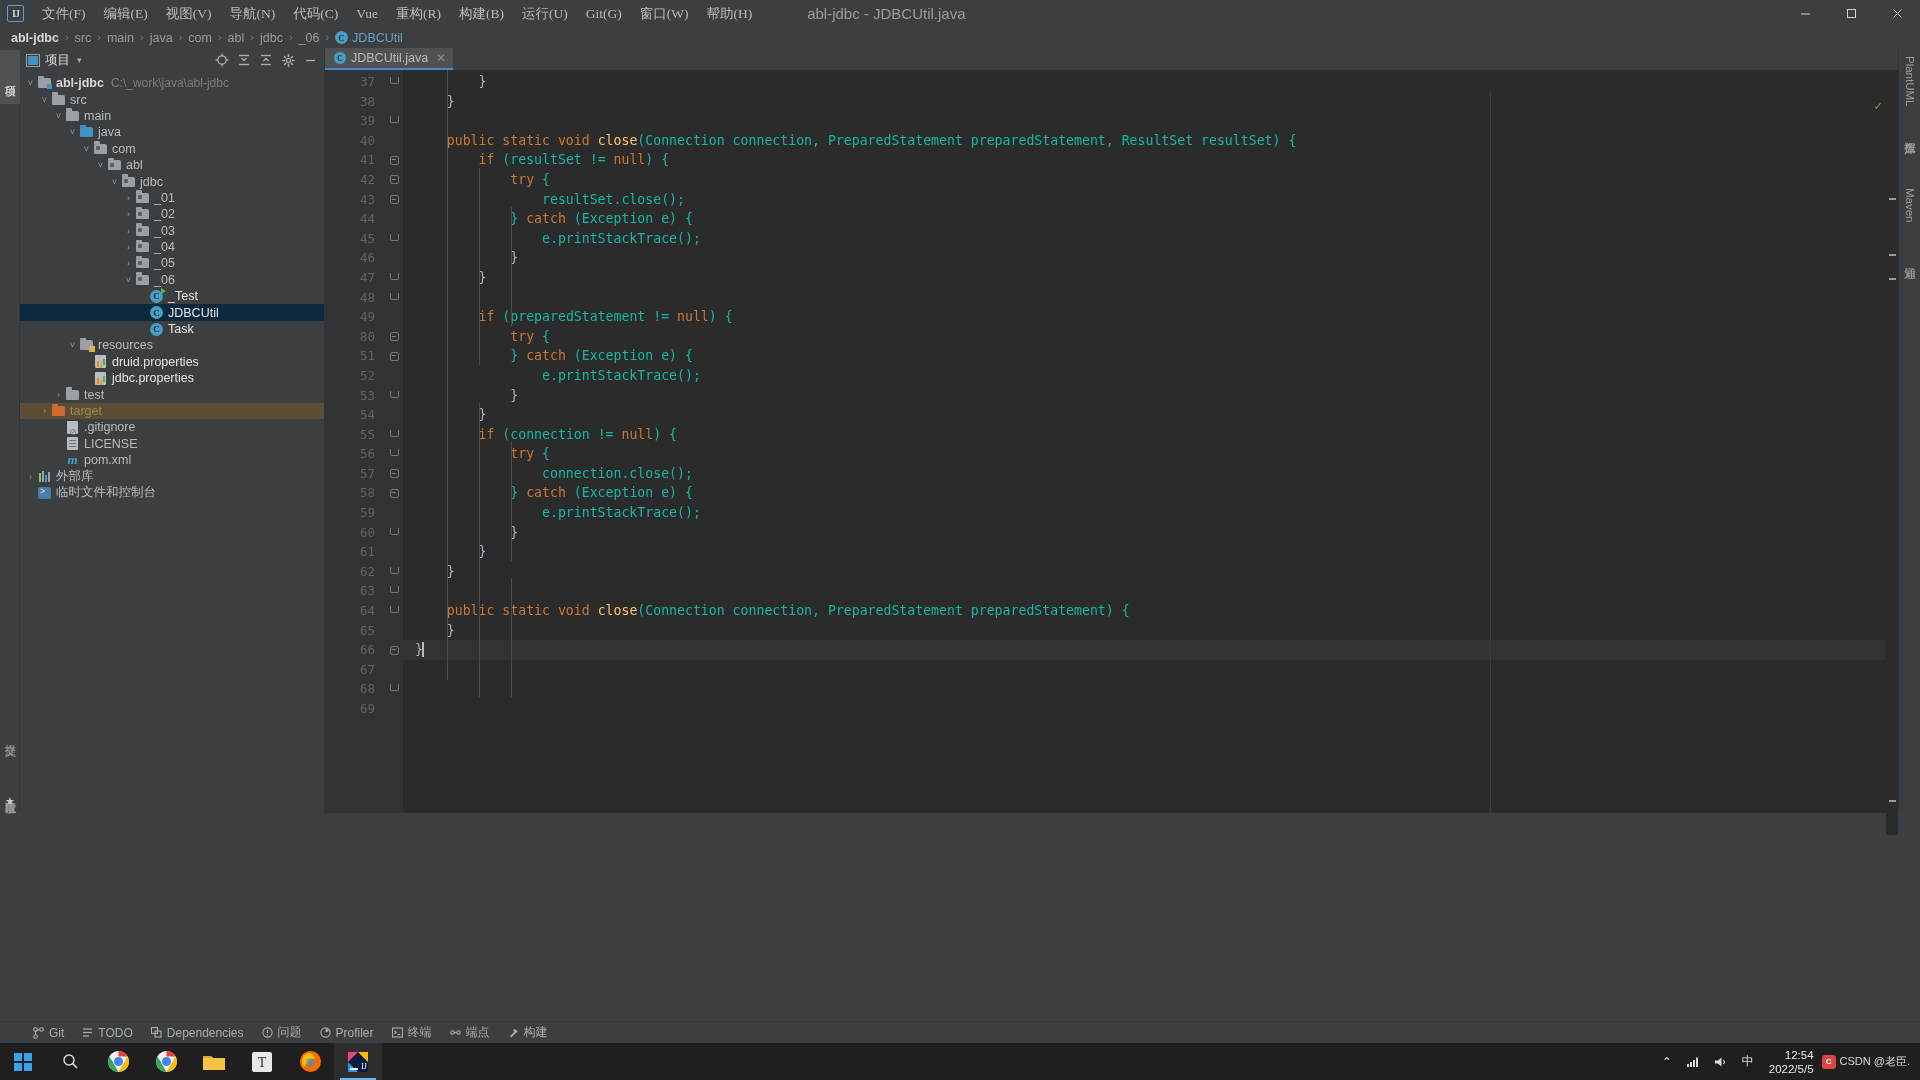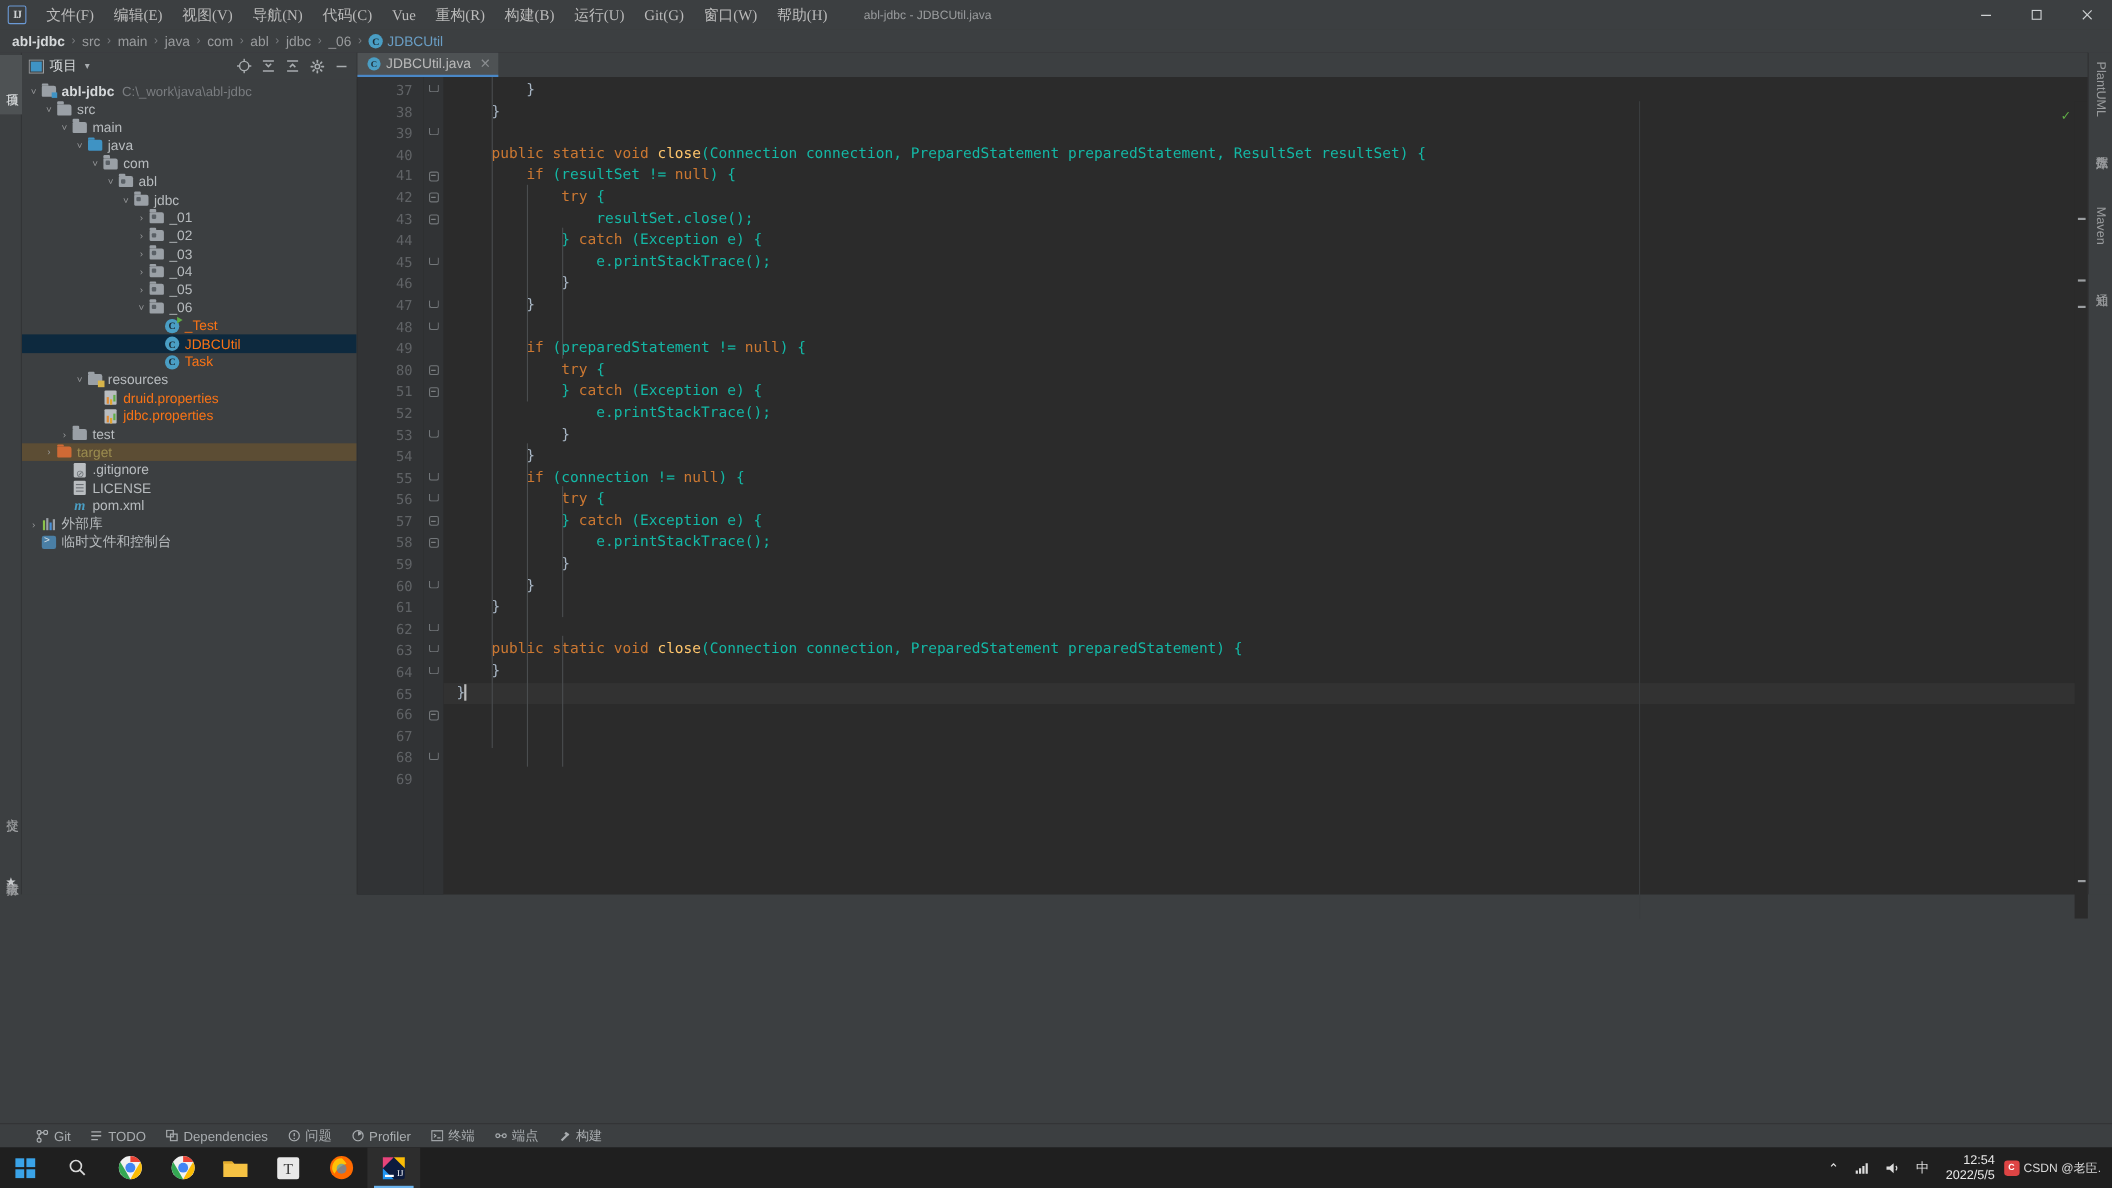--- a/index.html
+++ b/index.html
@@ -23,21 +23,21 @@
     color: #cfd2d4; font-size: 10px; font-weight: bold;
     display: flex; align-items: center; justify-content: center;
     font-family: "Liberation Serif", serif; letter-spacing: -1px;
   }
   .menu { display: flex; align-items: center; height: 27px; font-family: Liberation Serif, serif; }
   .menu-item {
     color: #bbbbbb; font-size: 13.5px; padding: 3px 9px; white-space: nowrap;
     line-height: 17px;
   }
   .win-title {
-    color: #9a9c9e; font-size: 11px; margin-left: 24px; white-space: nowrap;
+    color: #9a9c9e; font-size: 15px; margin-left: 46px; white-space: nowrap;
   }
   .win-controls {
     position: absolute; right: 0; top: 0; height: 27px; display: flex;
   }
   .win-btn {
     width: 46px; height: 27px; display: flex; align-items: center; justify-content: center;
     color: #cfd2d4; font-size: 12px;
   }
 
   
@@ -113,21 +113,21 @@
     display: flex; align-items: center; height: 16.4px;
     color: #a9b7c6; white-space: nowrap; padding-left: 4px; position: relative;
   }
   .tree-row.selected { background: #0d293e; }
   .tree-row.excluded { background: #5c4d34; }
   .tw { display: inline-flex; width: 13px; justify-content: center; color: #9a9c9e; font-size: 9px; }
   .tw.empty { visibility: hidden; }
   .tlabel { margin-left: 4px; }
   .tlabel.bold { font-weight: bold; color: #d5d8da; }
   .tpath { color: #7a7d80; margin-left: 7px; font-size: 12px; }
-  .tlabel.blue { color: #f97316; }
+  .tlabel.blue { color: #e5e5e5; }
   .tlabel.orange { color: #9a8b4f; }
   .tlabel.plain { color: #b8bcbf; }
   .ticon { width: 15px; height: 15px; display:inline-flex; align-items:center; justify-content:center; position: relative; }
 
   
   .fld { width: 13px; height: 10px; background: #9aa0a6; border-radius: 1px 2px 1px 1px; position: relative; }
   .fld::before { content:''; position:absolute; top:-2.5px; left:0; width:5.5px; height:2.5px; background:#9aa0a6; border-radius:1px 1px 0 0; }
   .fld.blue { background: #3f93c4; } .fld.blue::before { background:#3f93c4; }
   .fld.orange { background: #cf6a35; } .fld.orange::before { background:#cf6a35; }
   .fld .dot { position:absolute; left:2px; top:2.4px; width:4px; height:4px; background:#5a6066; border-radius:1px; }
@@ -875,20 +875,21 @@
           <div class="cline"><span class="punct">        }</span></div>
           <div class="cline"><span class="punct"></span></div>
           <div class="cline"><span class="punct">        </span><span class="kw">if</span><span class="typ"> (preparedStatement != </span><span class="kw">null</span><span class="typ">) {</span></div>
           <div class="cline"><span class="punct">            </span><span class="kw">try</span><span class="typ"> {</span></div>
           <div class="cline"><span class="typ">            } </span><span class="kw">catch</span><span class="typ"> (Exception e) {</span></div>
           <div class="cline"><span class="typ">                e.printStackTrace();</span></div>
           <div class="cline"><span class="punct">            }</span></div>
           <div class="cline"><span class="punct">        }</span></div>
           <div class="cline"><span class="punct">        </span><span class="kw">if</span><span class="typ"> (connection != </span><span class="kw">null</span><span class="typ">) {</span></div>
           <div class="cline"><span class="punct">            </span><span class="kw">try</span><span class="typ"> {</span></div>
+          <div class="cline"><span class="typ">                connection.close();</span></div>
           <div class="cline"><span class="typ">            } </span><span class="kw">catch</span><span class="typ"> (Exception e) {</span></div>
           <div class="cline"><span class="typ">                e.printStackTrace();</span></div>
           <div class="cline"><span class="punct">            }</span></div>
           <div class="cline"><span class="punct">        }</span></div>
           <div class="cline"><span class="punct">    }</span></div>
           <div class="cline"><span class="punct"></span></div>
           <div class="cline"><span class="punct">    </span><span class="kw">public static void</span><span class="punct"> </span><span class="mth">close</span><span class="typ">(Connection connection, PreparedStatement preparedStatement) {</span></div>
           <div class="cline"><span class="punct">    }</span></div>
           <div class="cline current"><span class="punct">}</span><span class="caret"></span></div>
         </div>

